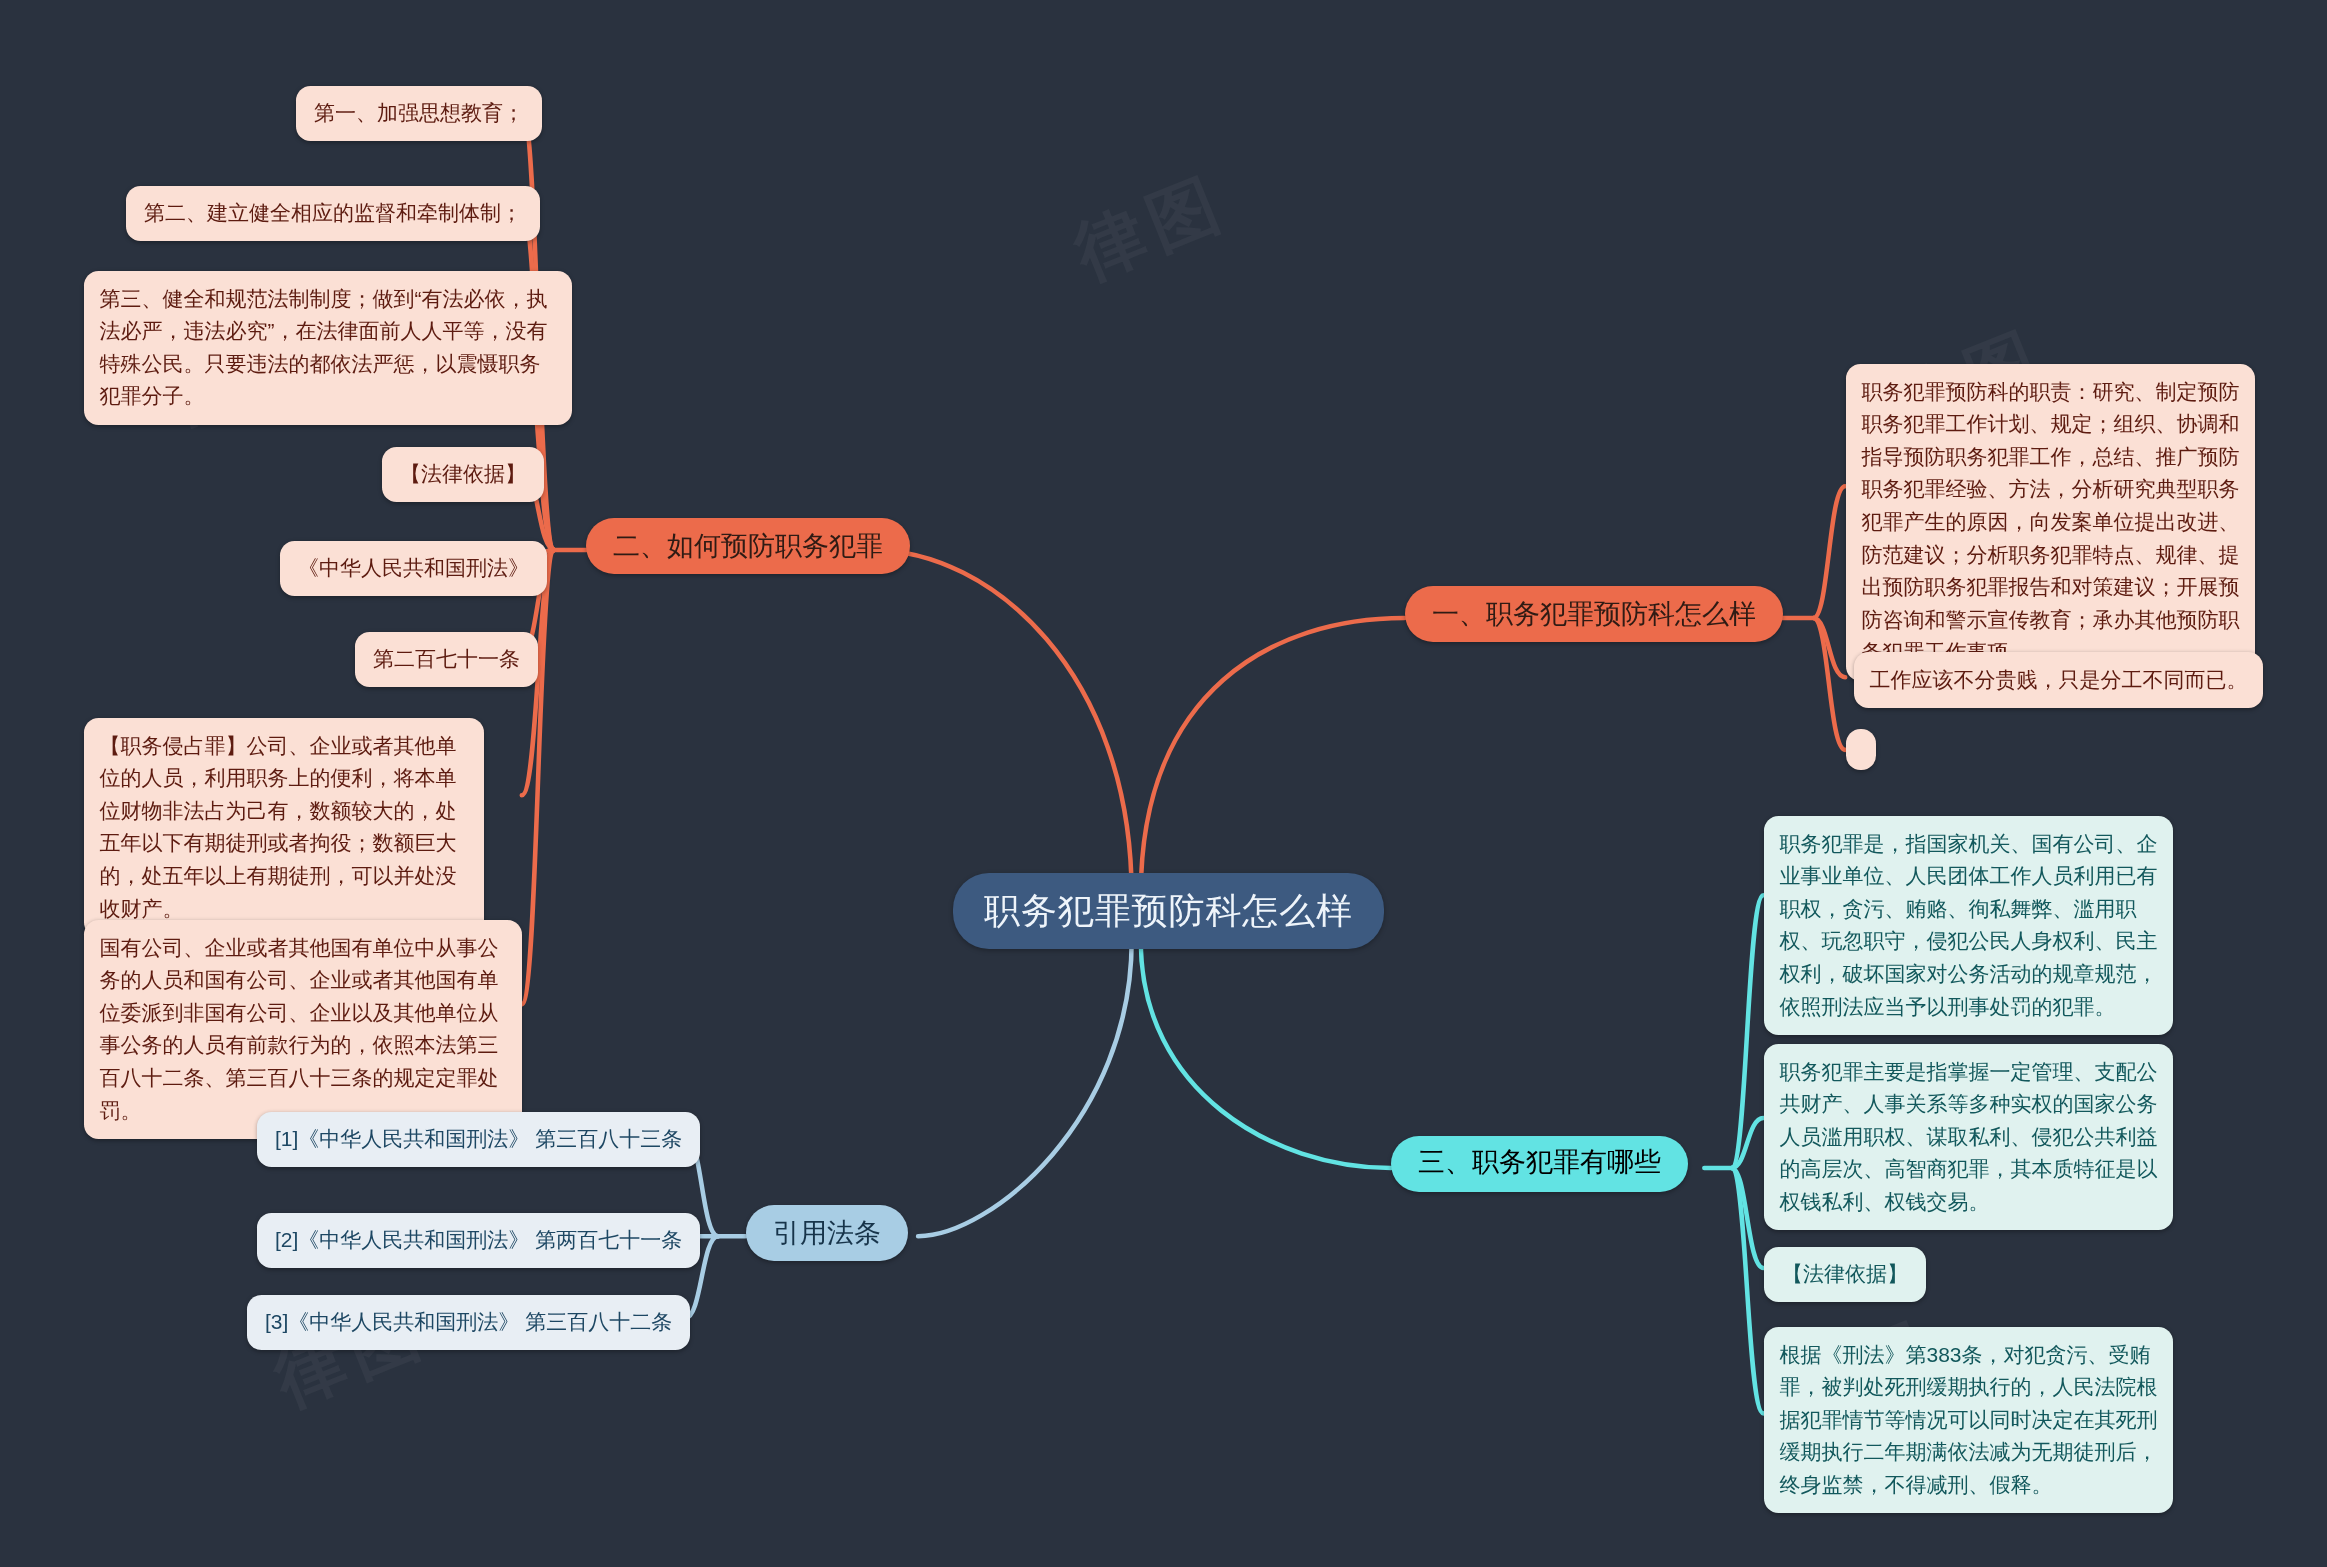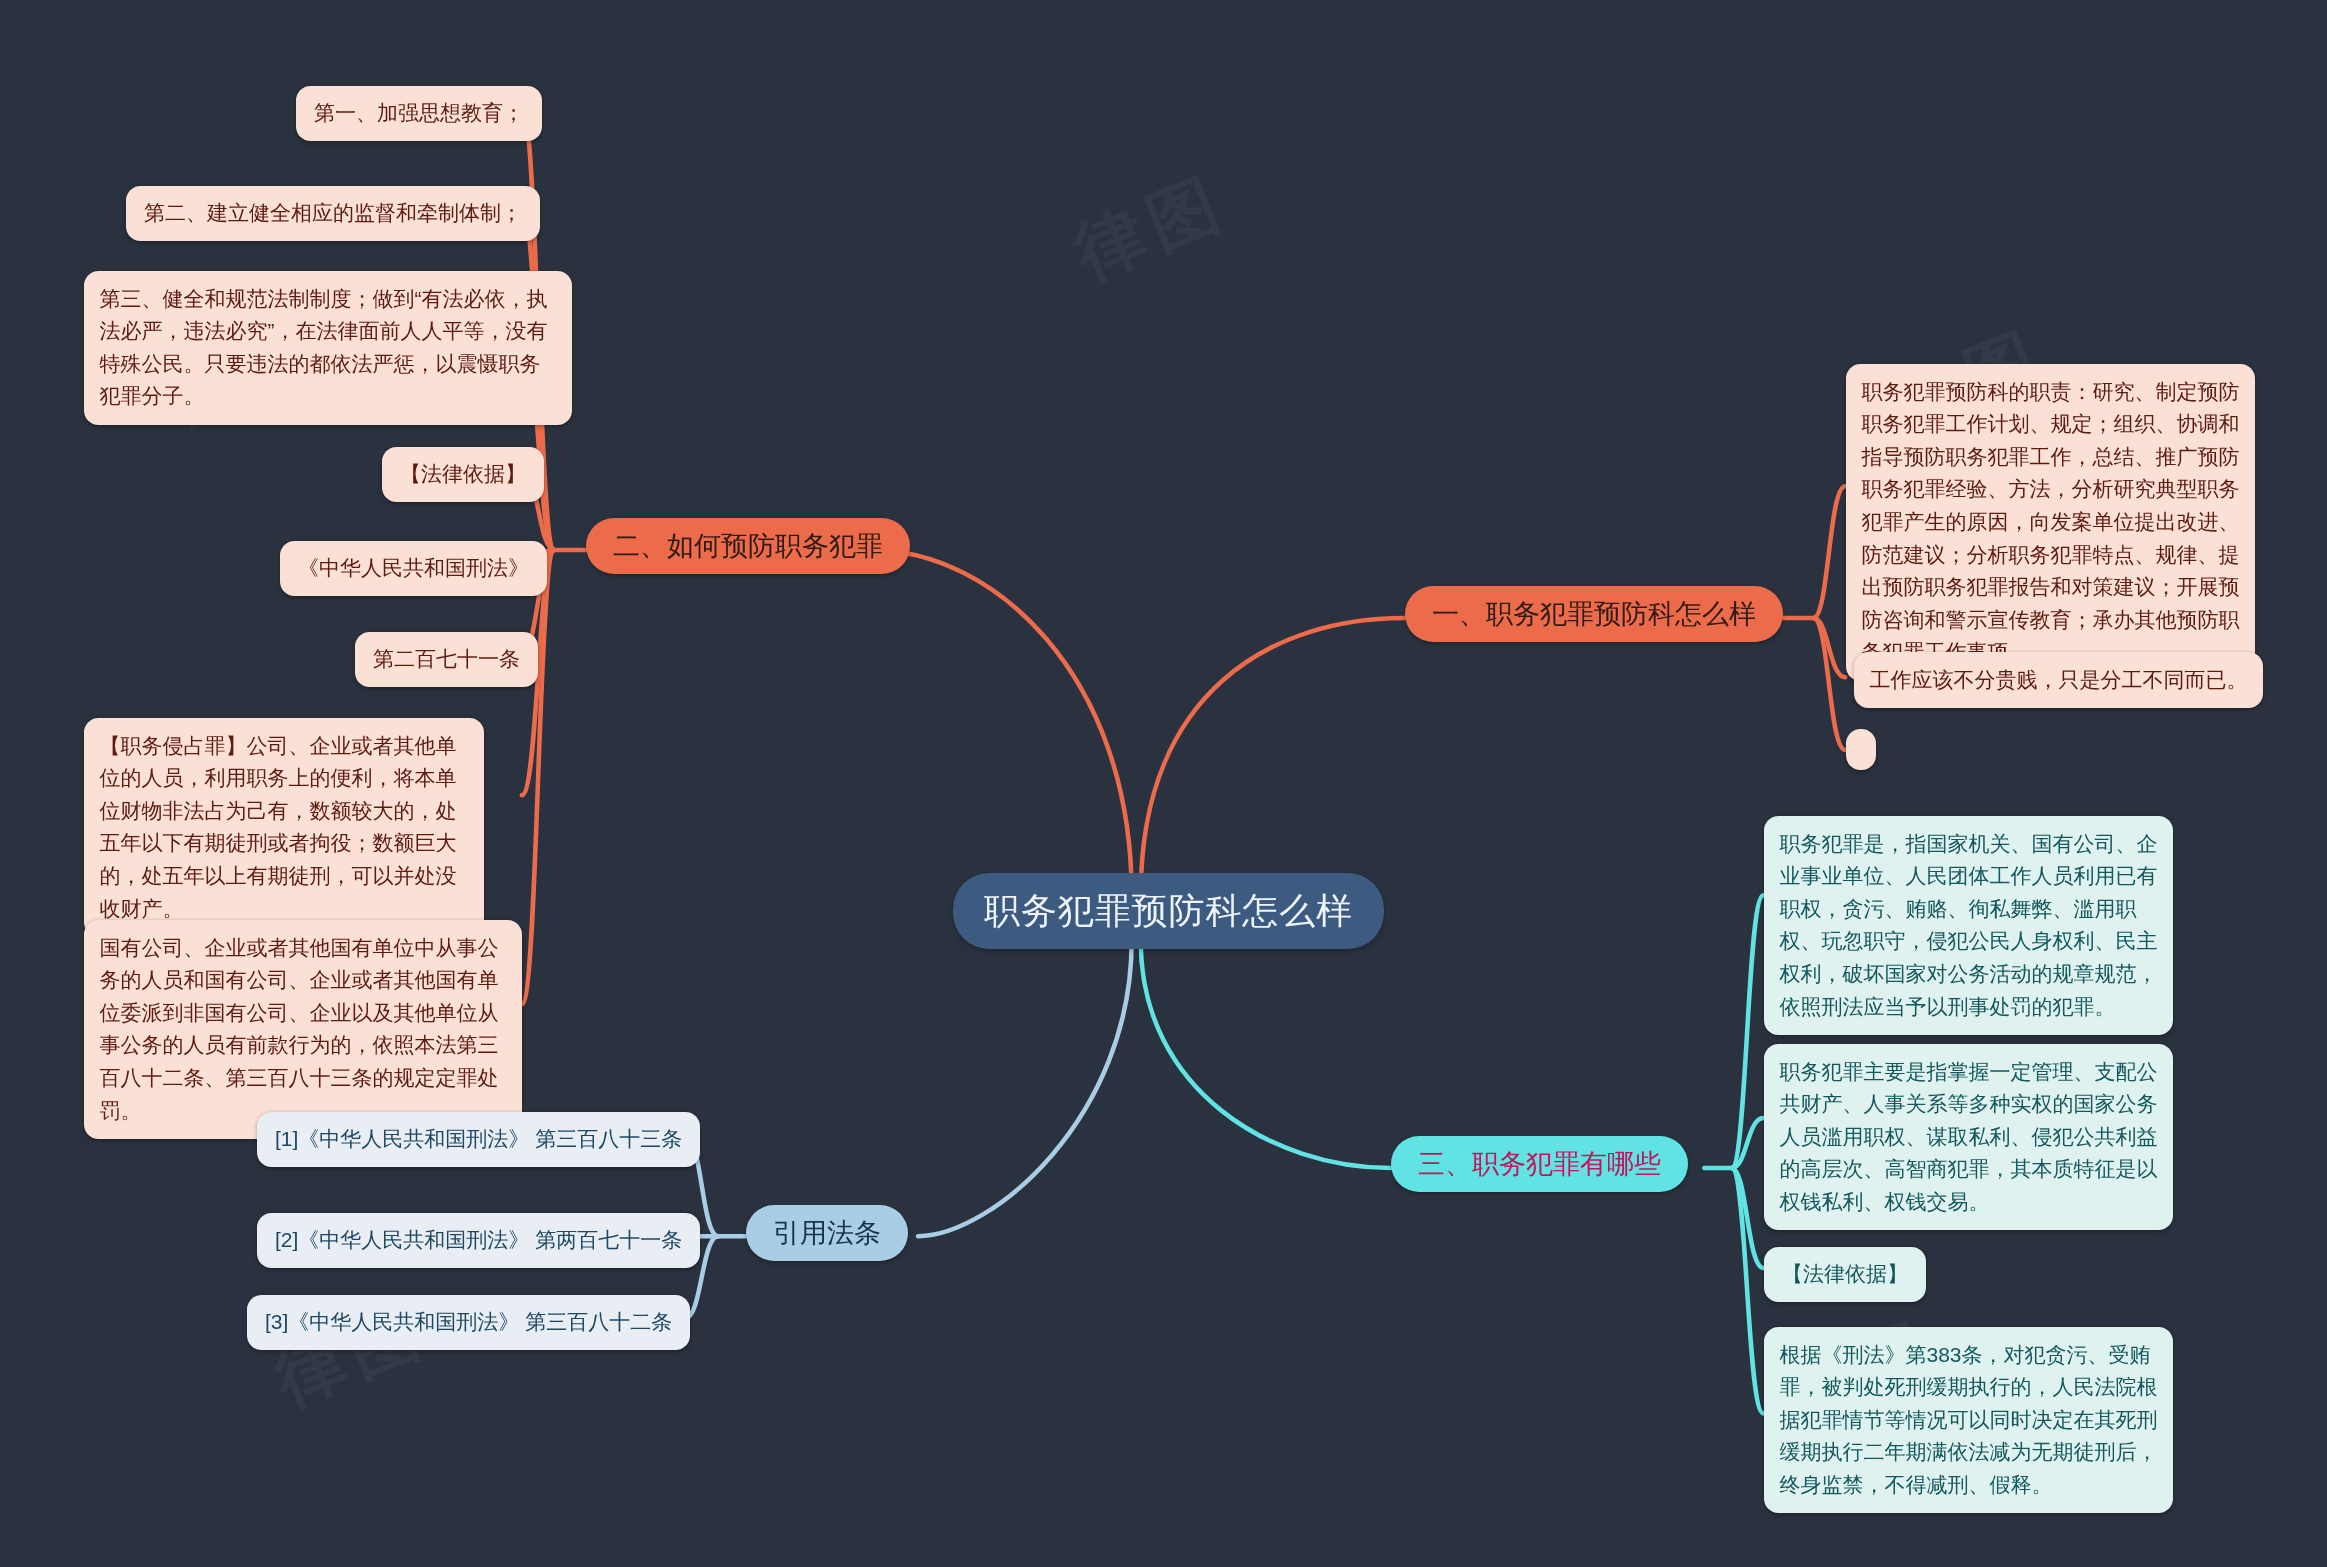--- a/index.html
+++ b/index.html
@@ -26,21 +26,21 @@
 
   
   .branch{
     border-radius:33px;
     padding:11.8px 27px;
     font-size:27px;line-height:1.2;
     white-space:nowrap;
     box-shadow:0 1.8px 4.5px rgba(0,0,0,.3);
   }
   .branch.warm{background:#ec6b4b;color:#2f1b14;}
-  .branch.cyan{background:#62e3e3;color:#be185d;}
+  .branch.cyan{background:#62e3e3;color:#000000;font-family:Liberation Mono, monospace;}
   .branch.blue{background:#a8cde4;color:#17344a;}
 
   
   .leaf{
     border-radius:14.5px;
     padding:11.8px 15.5px;
     font-size:21px;line-height:1.55;
     box-shadow:0 1.8px 4.5px rgba(0,0,0,.30);
     box-sizing:border-box;
   }

